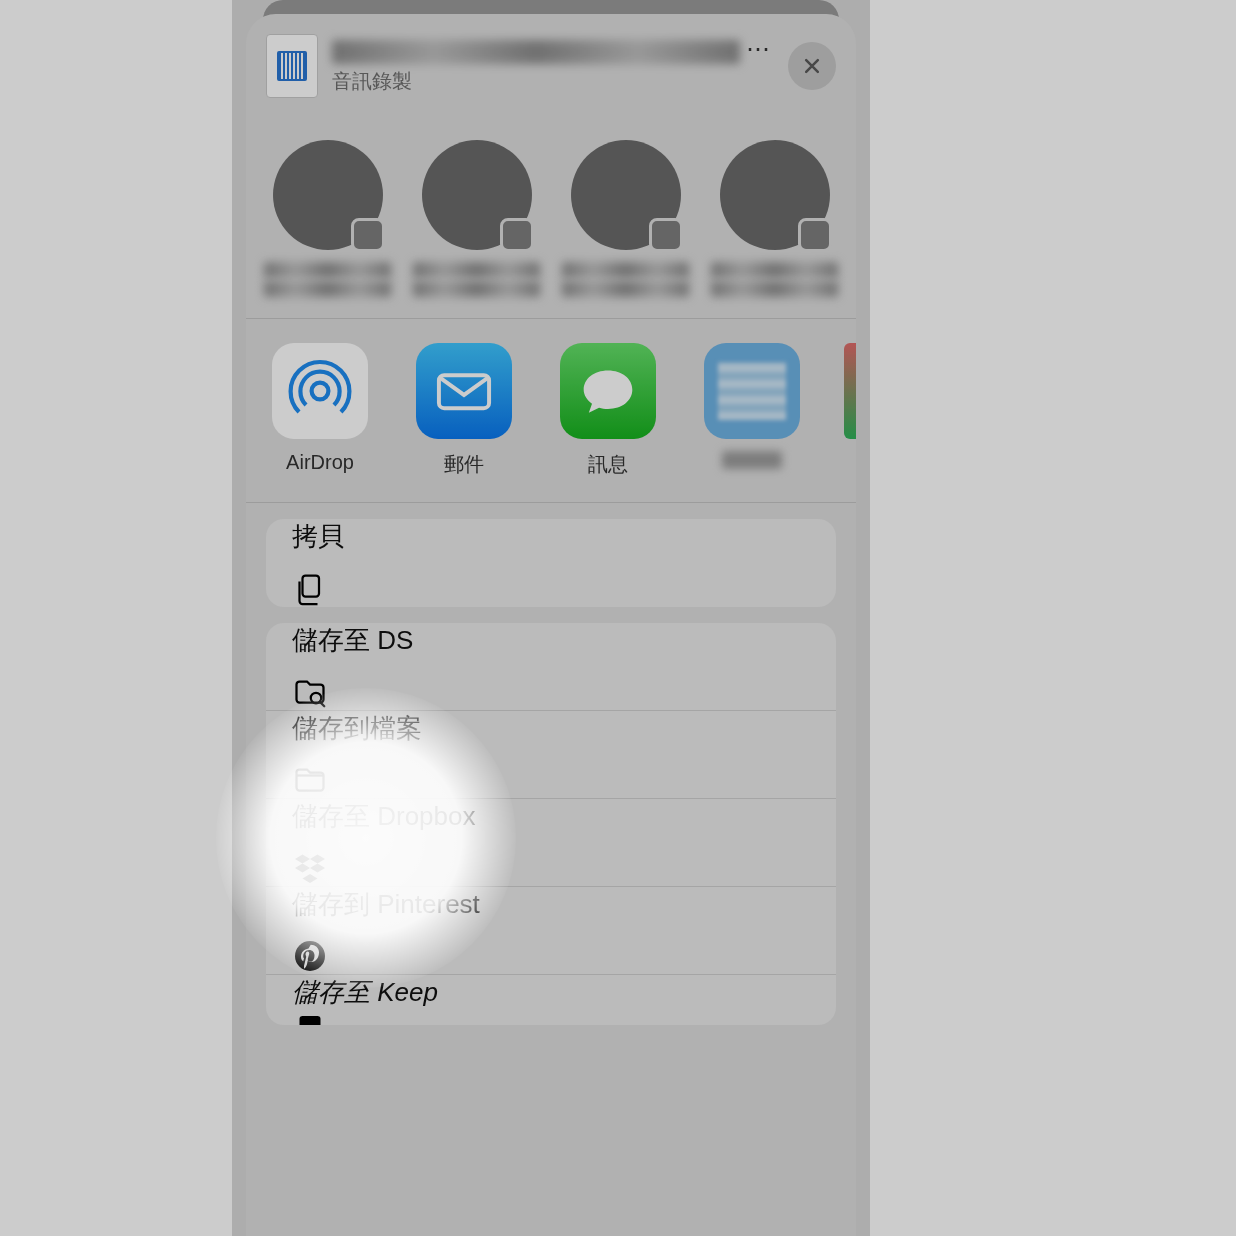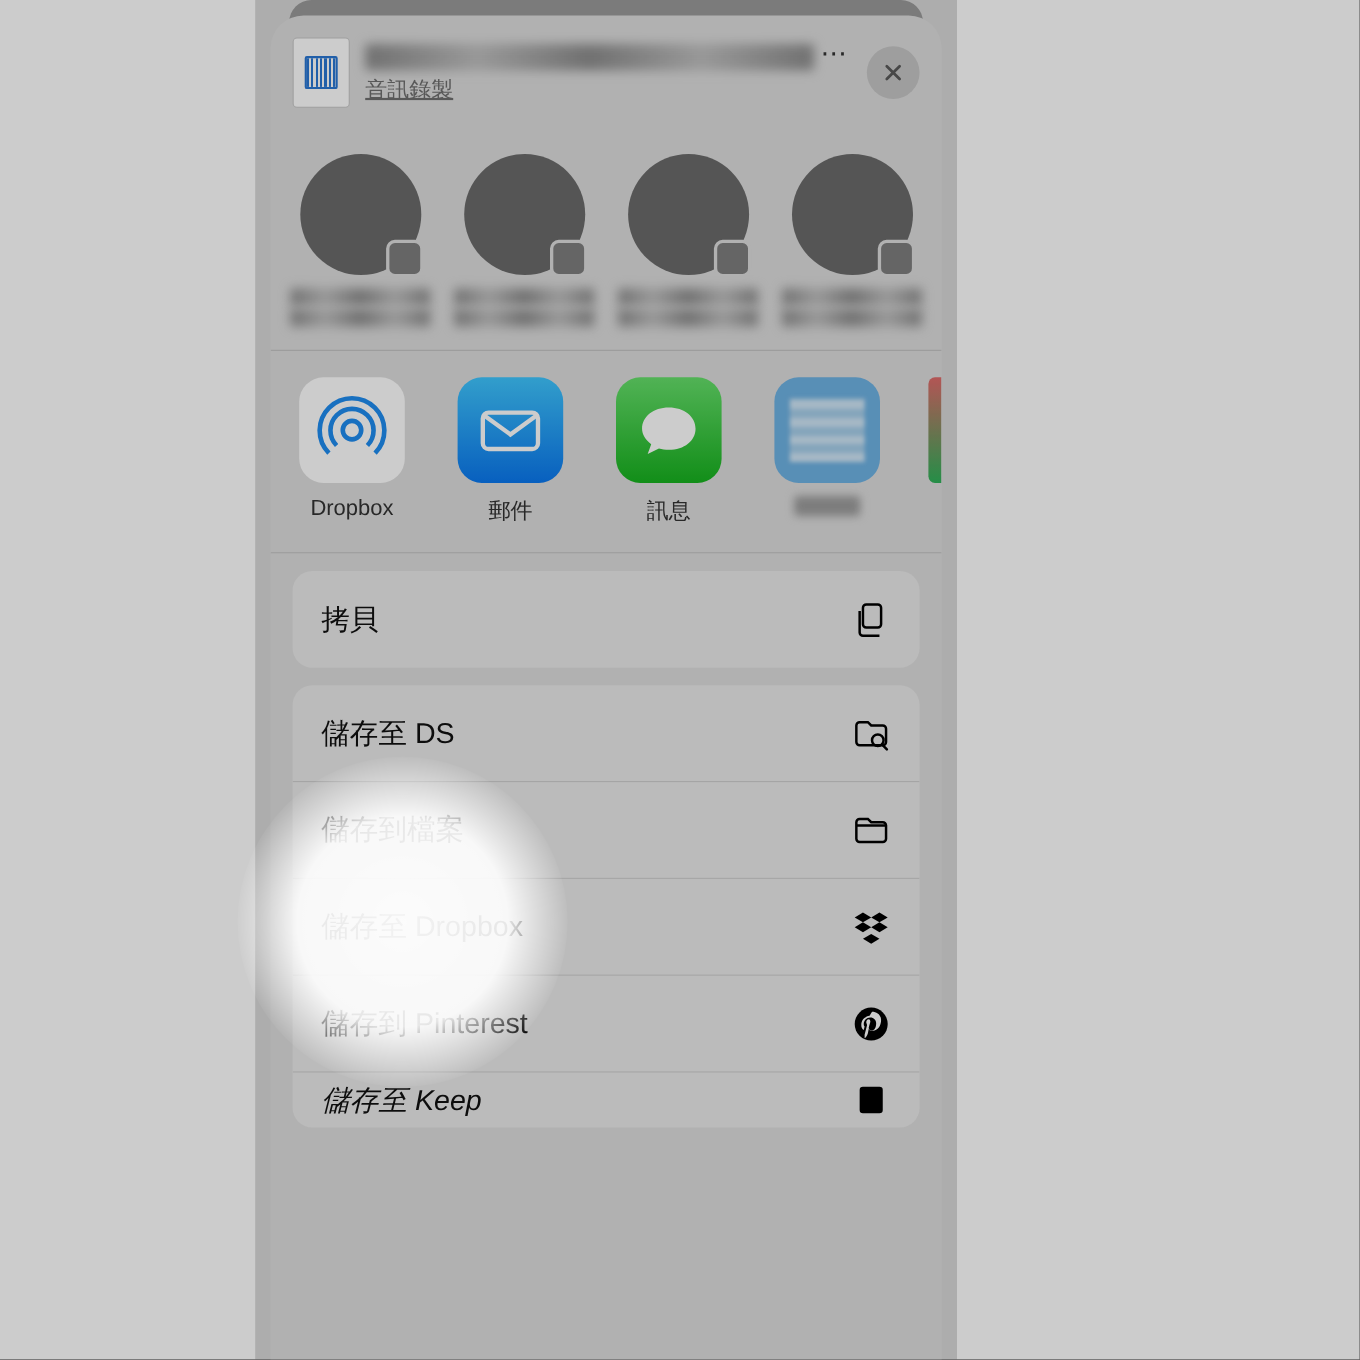--- a/index.html
+++ b/index.html
@@ -11,21 +11,21 @@
   .sheet { position: absolute; left: 246px; top: 14px; width: 610px; height: 1222px; background: #dedede; border-radius: 30px 30px 0 0; overflow: hidden; }
 
   
   .sheet-header { display: flex; align-items: center; padding: 20px 20px 14px 20px; }
   .file-thumb { width: 52px; height: 64px; background: #fff; border: 1px solid #c8c8c8; border-radius: 4px; display: flex; align-items: center; justify-content: center; }
   .file-thumb-inner { width: 30px; height: 30px; border: 2px solid #2a77d4; border-radius: 2px; background: repeating-linear-gradient(90deg,#2a77d4 0 2px,#fff 2px 4px); }
   .file-meta { flex: 1; padding: 0 14px; min-width: 0; }
   .file-name { height: 28px; display: flex; align-items: center; }
   .blur-bar { flex: 1; height: 24px; background: linear-gradient(90deg,#8d8d8d,#bfbfbf,#8d8d8d,#bfbfbf,#8d8d8d); filter: blur(5px); border-radius: 3px; }
   .ellipsis { font-size: 24px; color: #333; padding: 0 4px 6px 6px; }
-  .file-sub { font-size: 20px; color: #6f6f6f; margin-top: 2px; text-decoration: underline; }
+  .file-sub { font-size: 20px; color: #6f6f6f; margin-top: 2px; }
   .close-btn { width: 48px; height: 48px; border-radius: 50%; background: #c6c6c6; border: none; display: flex; align-items: center; justify-content: center; cursor: pointer; }
   .close-btn svg { width: 20px; height: 20px; }
 
   
   .people-row { display: flex; padding: 28px 12px 18px 12px; gap: 10px; overflow: hidden; border-bottom: 1px solid #c3c3c3; }
   .person { width: 140px; text-align: center; }
   .avatar-wrap { position: relative; width: 110px; height: 110px; margin: 0 auto; }
   .avatar { width: 110px; height: 110px; border-radius: 50%; background: #6b6b6b; }
   .avatar-badge { position: absolute; right: -2px; bottom: -2px; width: 34px; height: 34px; border-radius: 8px; background: #7f7f7f; border: 3px solid #dedede; }
   .person-label { margin-top: 12px; height: 38px; }
@@ -40,21 +40,21 @@
   .app-icon.blue  { background: linear-gradient(180deg,#3fc6ff,#0a78ef); }
   .app-label { margin-top: 12px; font-size: 20px; color: #333; white-space: nowrap; }
   .app-icon.pixelated { background: #6fb3e4; }
   .pixelated-inner { width: 70%; height: 60%; background: repeating-linear-gradient(0deg,#cfe6f7 0 8px,#a7cfeb 8px 16px); filter: blur(2px); }
   .pixelated-label { height: 18px; width: 60px; margin: 12px auto 0; background: #9c9c9c; filter: blur(4px); border-radius: 3px; }
   .app-edge { width: 12px; height: 96px; border-radius: 6px 0 0 6px; background: linear-gradient(180deg,#e06b6b,#2fb25a); }
 
   
   .list-wrap { padding: 16px 20px; display: flex; flex-direction: column; gap: 16px; }
   .list { background: #eaeaea; border-radius: 18px; overflow: hidden; }
-  .row { display: flex; align-items: center; justify-content: space-between; padding: 0 26px; height: 88px; border-bottom: 1px solid #cfcfcf; cursor: pointer; }
+  .row { display: flex; align-items: flex-start; justify-content: space-between; padding: 0 26px; height: 88px; border-bottom: 1px solid #cfcfcf; cursor: pointer; flex-direction: column; }
   .row:last-child { border-bottom: none; }
   .row-label { font-size: 26px; color: #111; }
   .row-icon svg, .row-icon { width: 36px; height: 36px; color: #111; }
   .row-icon { display:flex; align-items:center; justify-content:center; }
   .row.partial { height: 50px; font-style: italic; }
 
   
   .spotlight { position: absolute; width: 300px; height: 300px; border-radius: 50%; left: 216px; top: 688px; pointer-events: none; background: radial-gradient(circle, rgba(255,255,255,0.95) 0%, rgba(255,255,255,0.9) 45%, rgba(255,255,255,0.0) 72%); mix-blend-mode: screen; }
 
   
@@ -138,21 +138,21 @@
       <div class="app">
         <div class="app-icon">
           <svg width="70" height="70" viewBox="0 0 100 100">
               <g fill="none" stroke="#1e8cf0" stroke-width="6">
                 <circle cx="50" cy="50" r="12"></circle>
                 <path d="M30 70a28 28 0 1 1 40 0"></path>
                 <path d="M20 80a42 42 0 1 1 60 0"></path>
               </g>
             </svg>
         </div>
-        <div class="app-label">Dropbox</div>
+        <div class="app-label">AirDrop</div>
       </div>
       <div class="app">
         <div class="app-icon blue">
           <svg width="66" height="66" viewBox="0 0 100 100">
               <rect x="12" y="26" width="76" height="50" rx="8" fill="none" stroke="#fff" stroke-width="6"></rect>
               <path d="M14 30l36 26 36-26" fill="none" stroke="#fff" stroke-width="6" stroke-linecap="round"></path>
             </svg>
         </div>
         <div class="app-label">郵件</div>
       </div>

